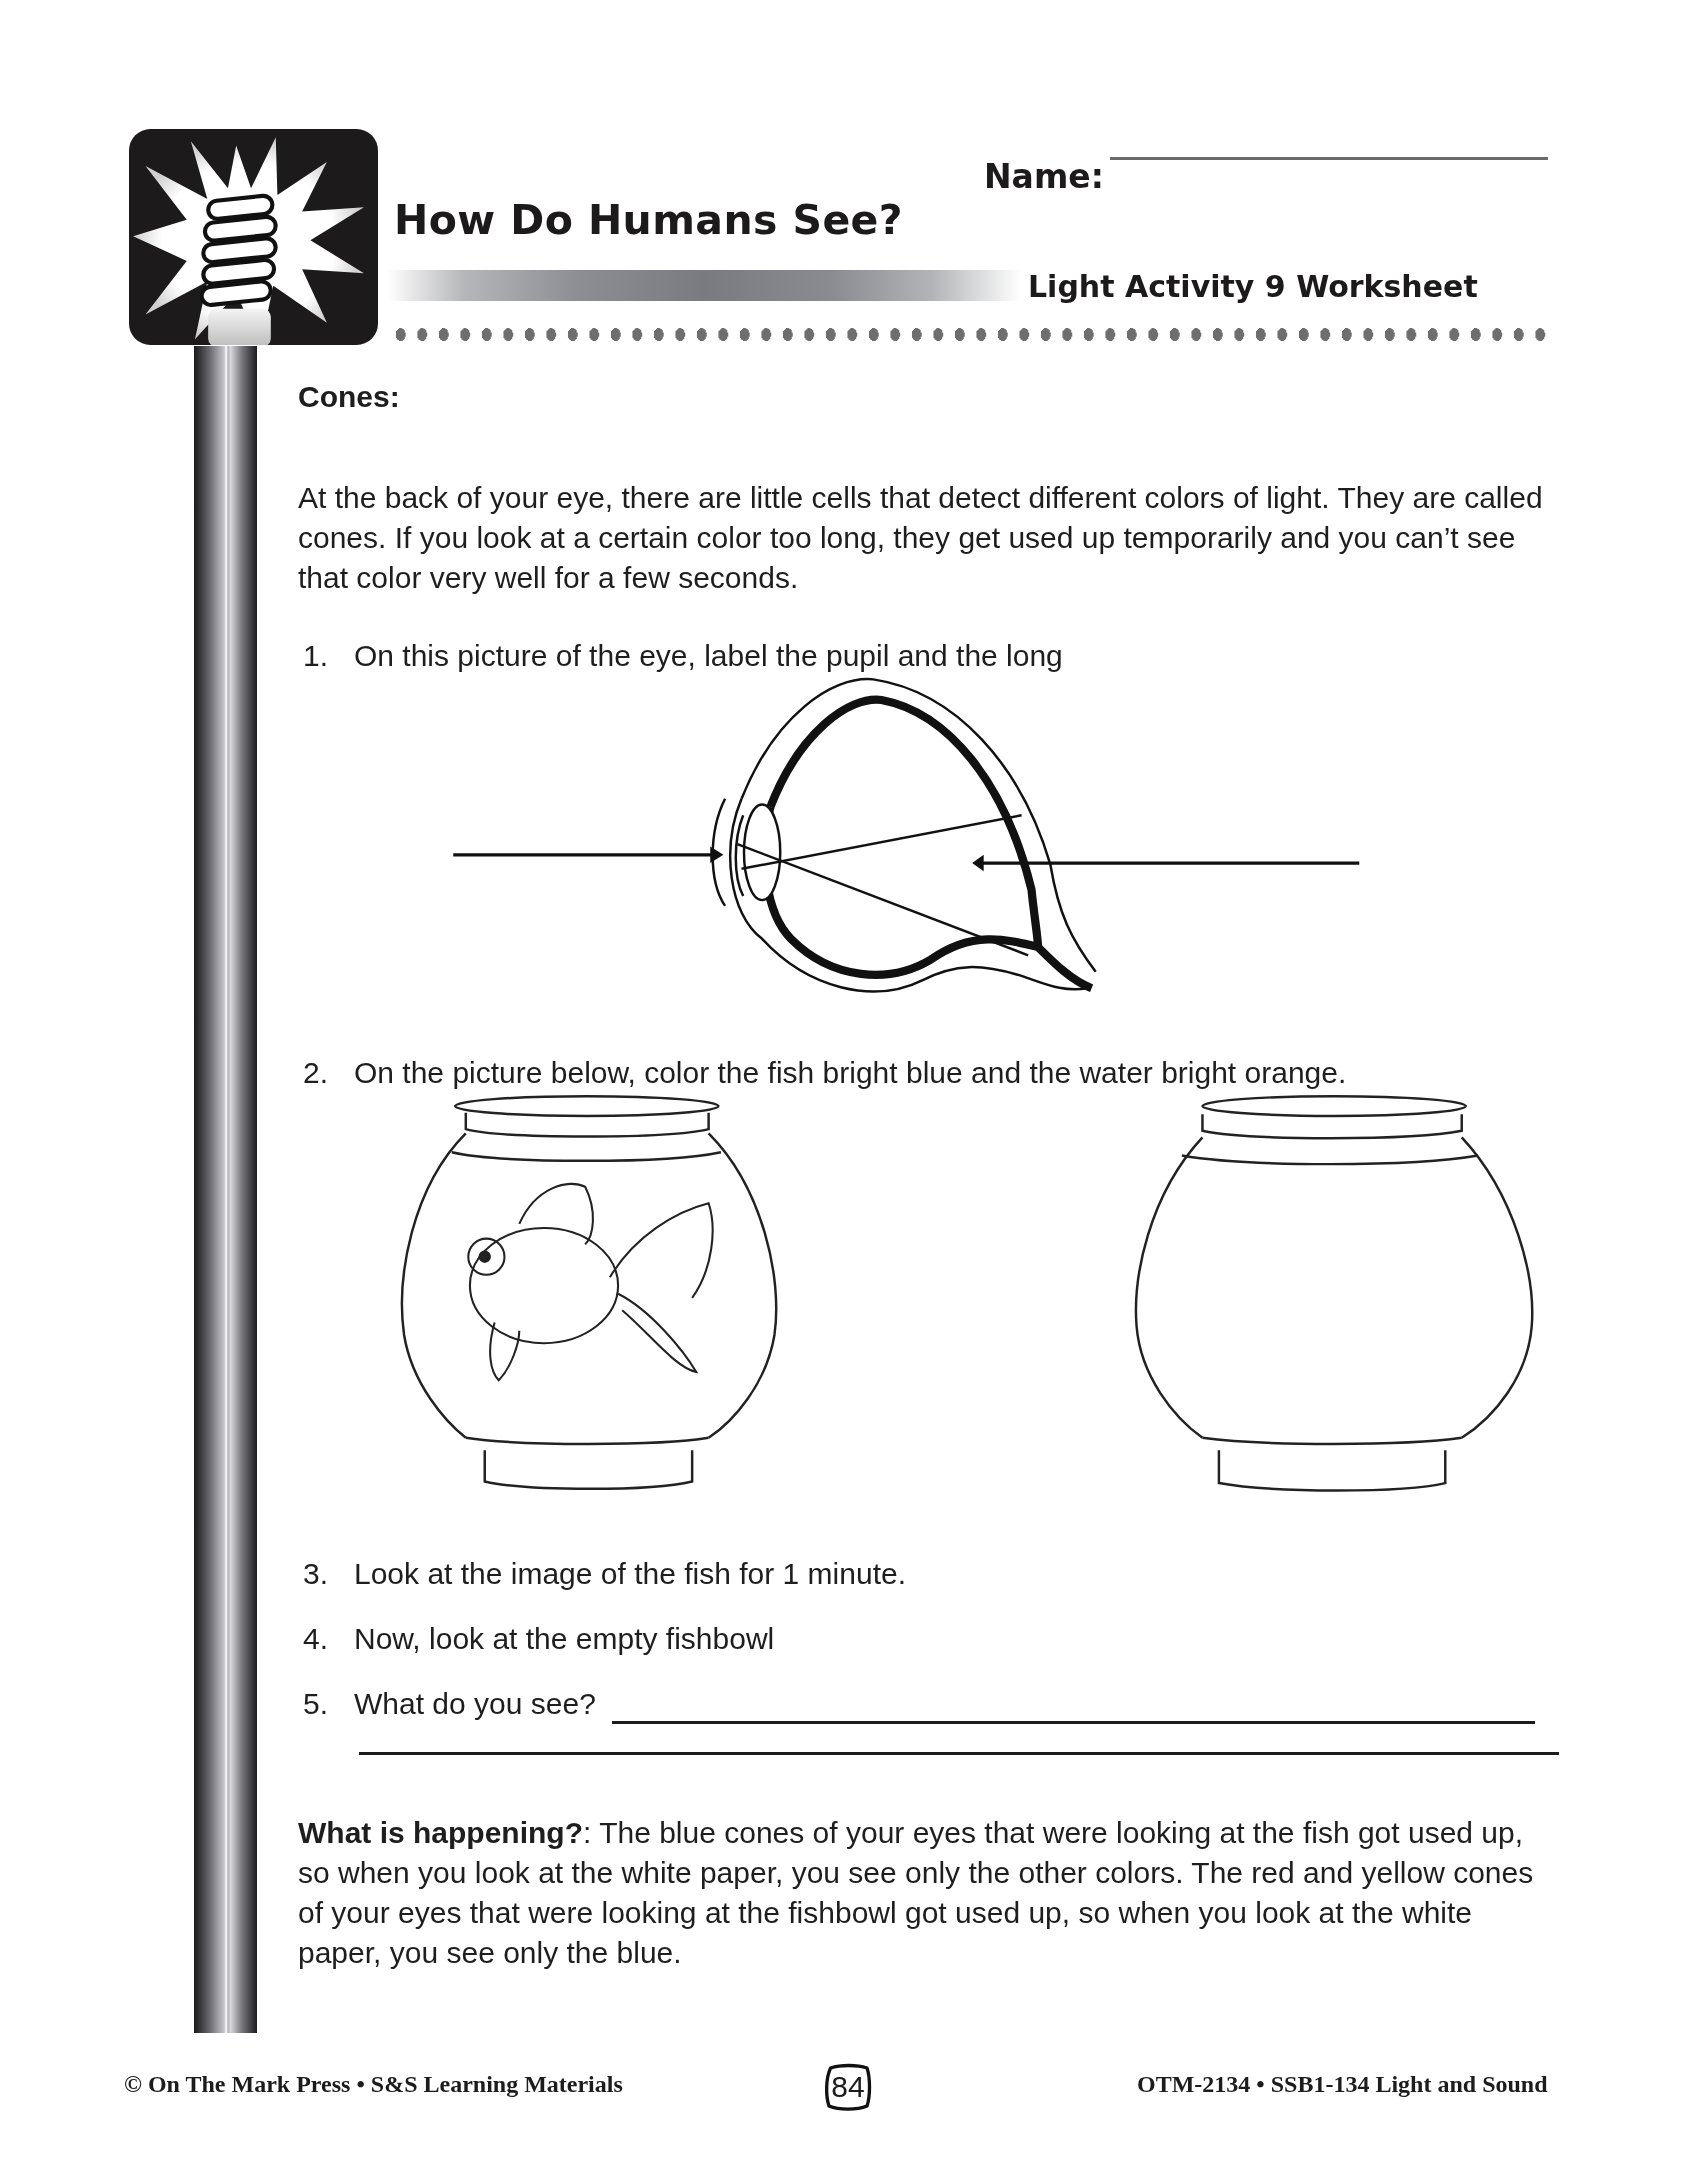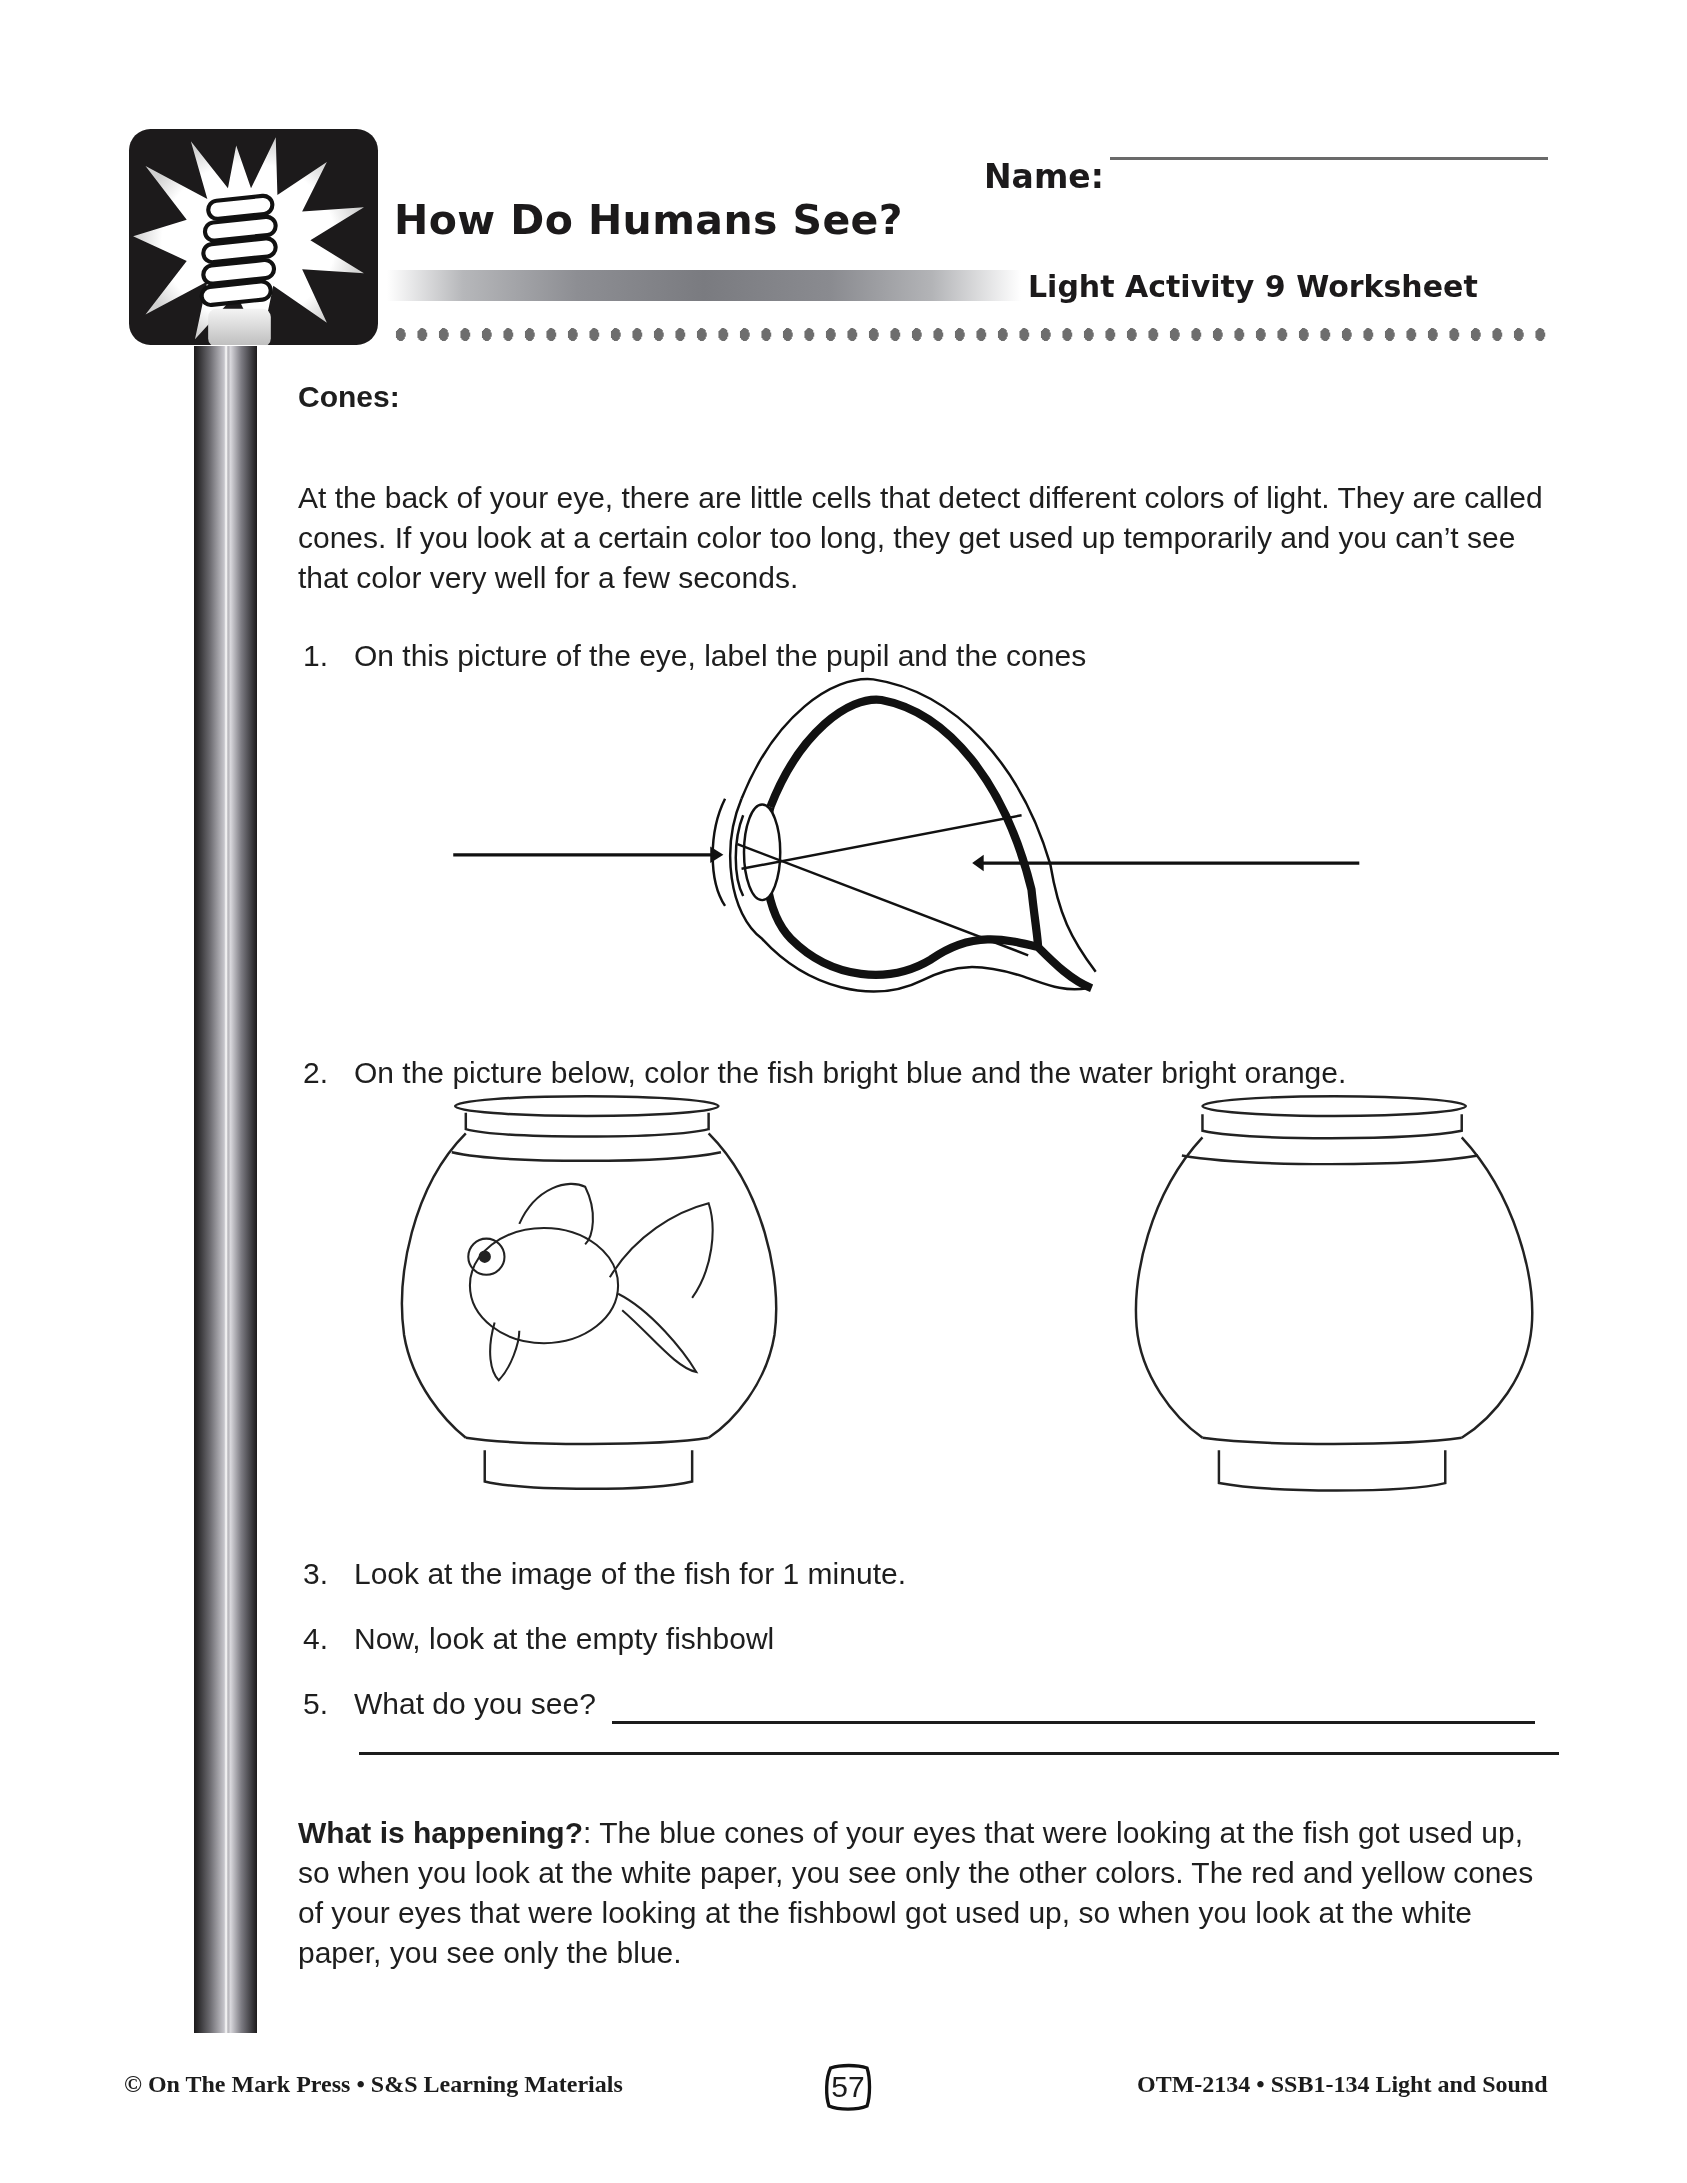--- a/index.html
+++ b/index.html
@@ -85,21 +85,21 @@
 <div class="grad-bar"></div>
 <div class="subtitle">Light Activity 9 Worksheet</div>
 <div class="dots"></div>
 
 <div class="content">
   <div class="heading">Cones:</div>
   <div class="para">At the back of your eye, there are little cells that detect different colors of light. They are called cones. If you look at a certain color too long, they get used up temporarily and you can’t see that color very well for a few seconds.</div>
 
   <div class="item" style="margin-top:38px;">
     <span class="num">1.</span>
-    <span class="txt">On this picture of the eye, label the pupil and the cones</span>
+    <span class="txt">On this picture of the eye, label the pupil and the long</span>
   </div>
 
   <div class="item" style="margin-top:377px;">
     <span class="num">2.</span>
     <span class="txt">On the picture below, color the fish bright blue and the water bright orange.</span>
   </div>
 
   <div class="item" style="margin-top:461px;">
     <span class="num">3.</span>
     <span class="txt">Look at the image of the fish for 1 minute.</span>
@@ -180,16 +180,16 @@
       <path d="M105,440 L105,480 C170,492 330,492 380,480 L380,440"></path>
     </g>
   </svg>
 </div>
 
 <div class="footer-left">© On The Mark Press • S&amp;S Learning Materials</div>
 <div class="page-badge">
   <svg width="48" height="48" viewBox="0 0 58 58">
     <path d="M8,6 C20,2 40,2 52,6 C56,18 56,40 52,52 C40,57 18,57 6,52 C2,40 2,18 8,6 Z" fill="#fff" stroke="#111" stroke-width="4"></path>
   </svg>
-  <div class="page-num">57</div>
+  <div class="page-num">84</div>
 </div>
 <div class="footer-right">OTM-2134 • SSB1-134 Light and Sound</div>
 
 
 </body></html>

